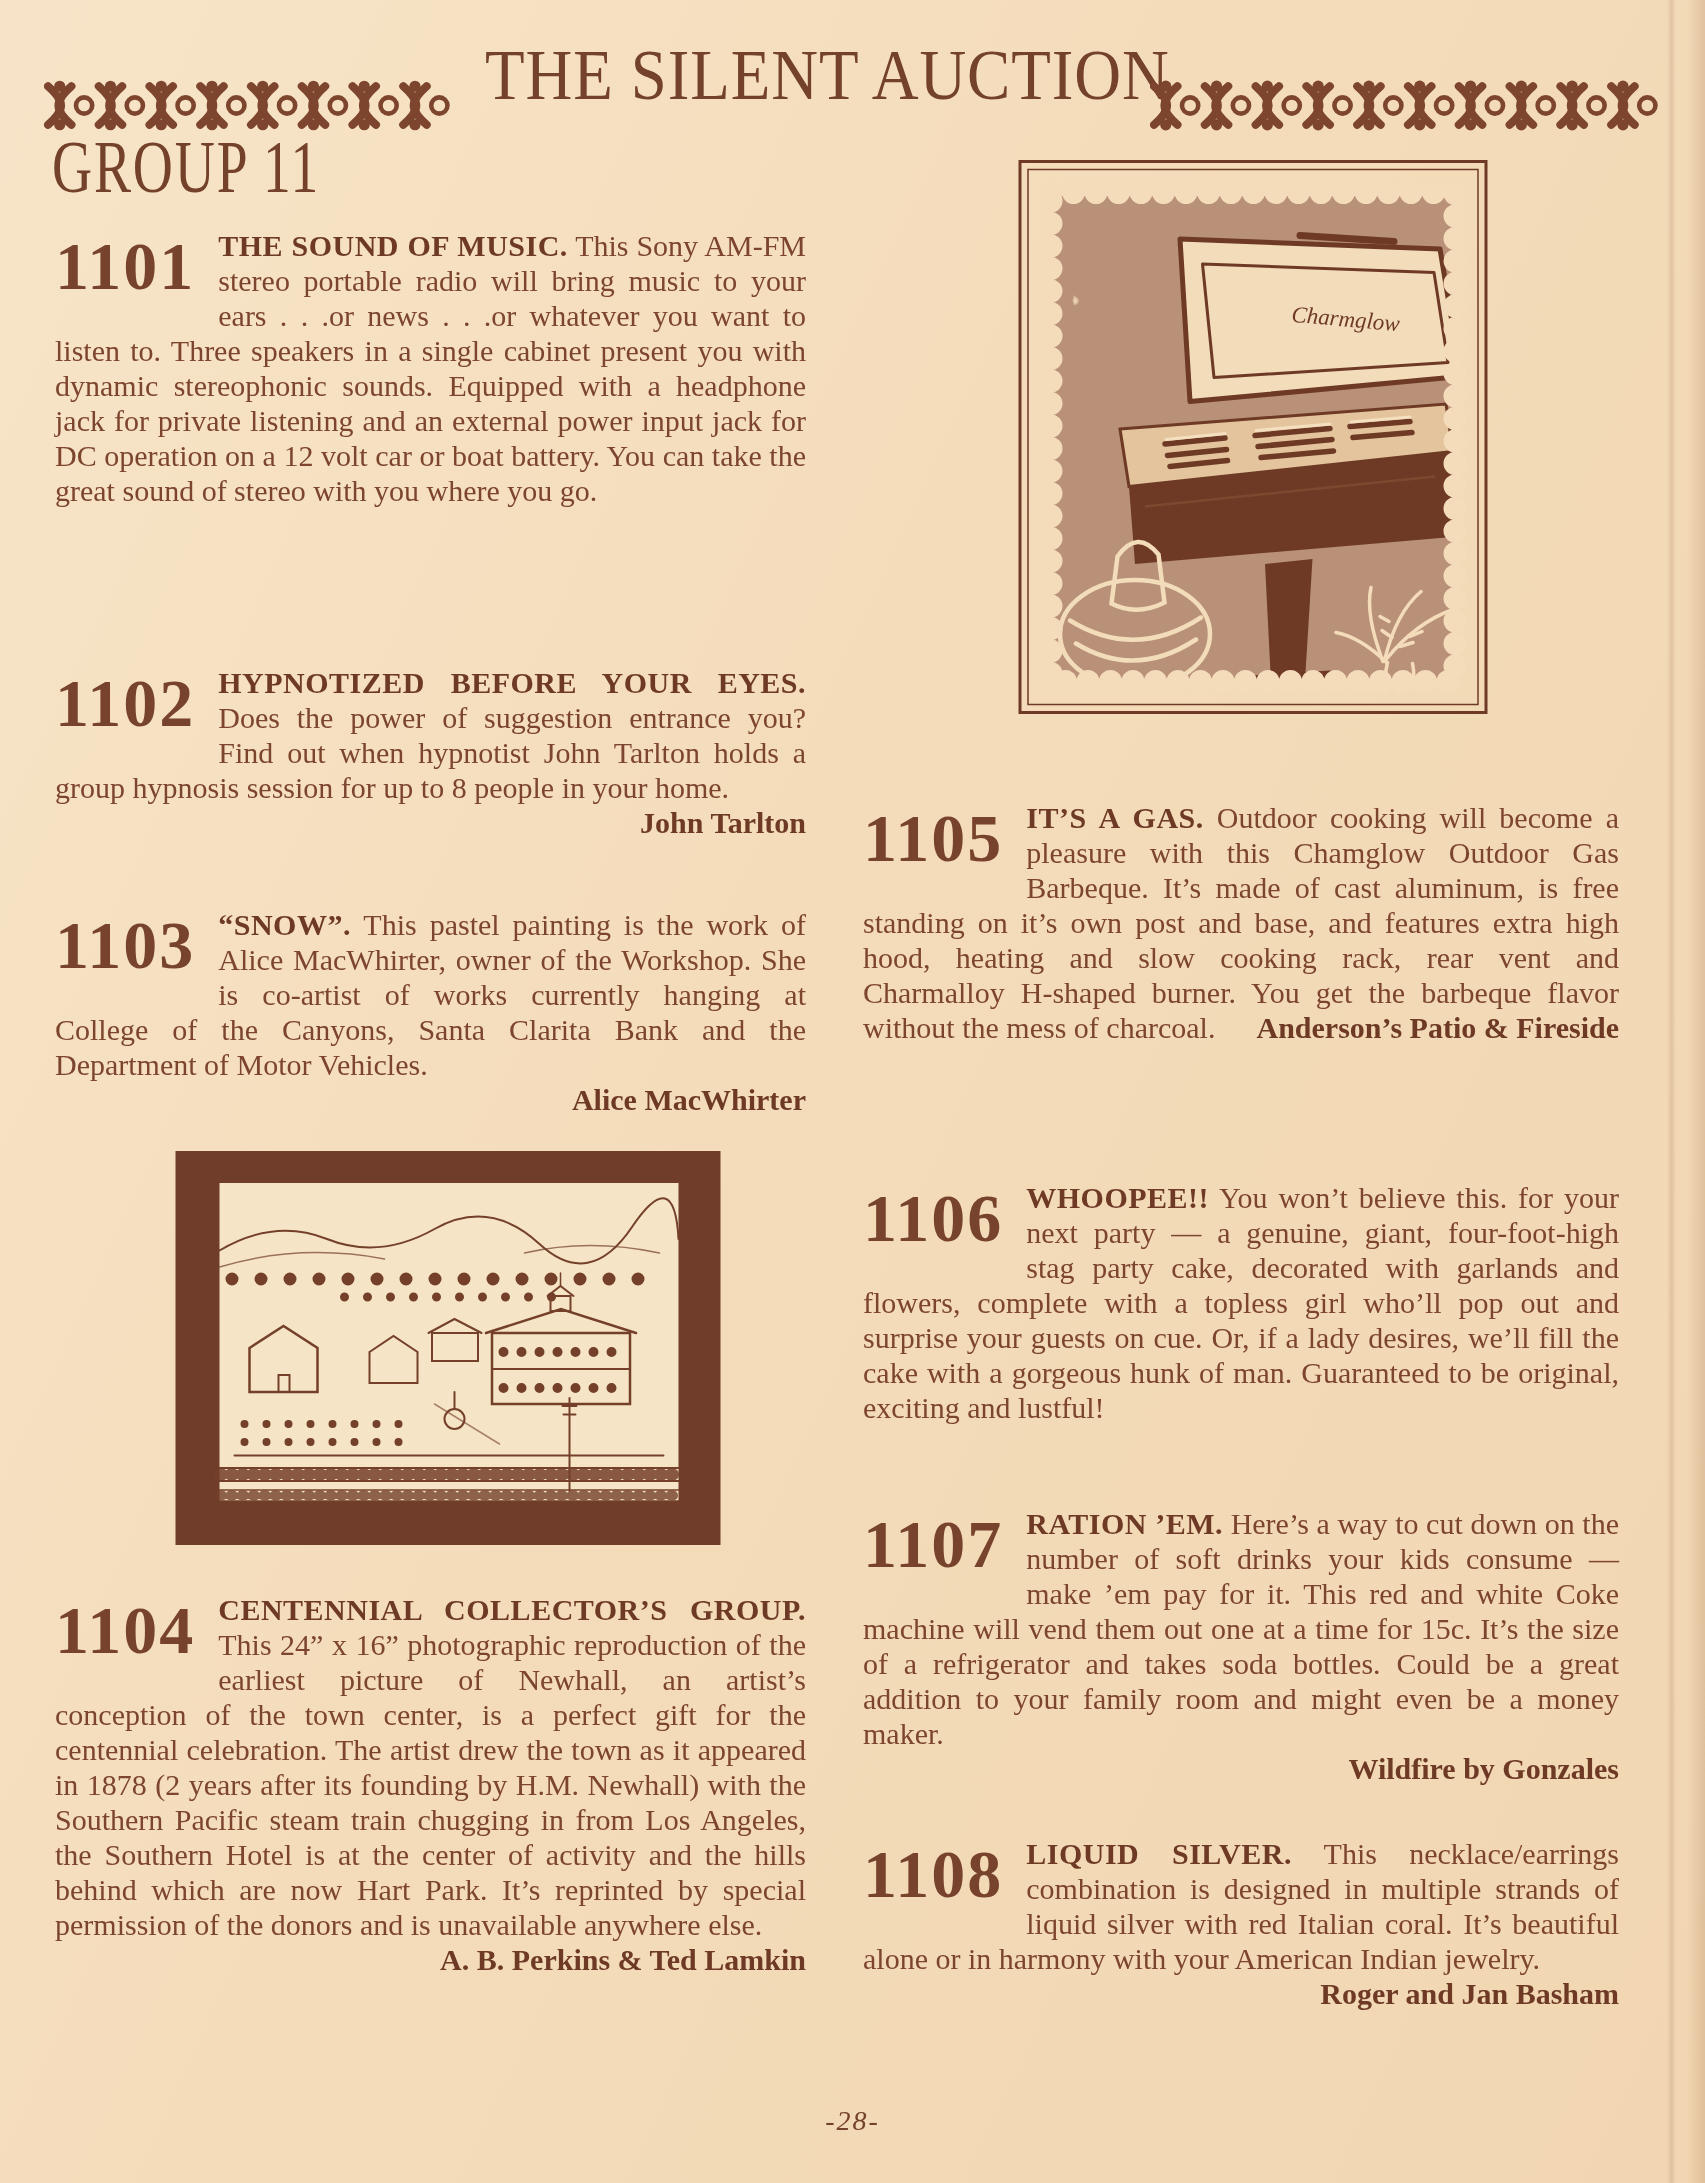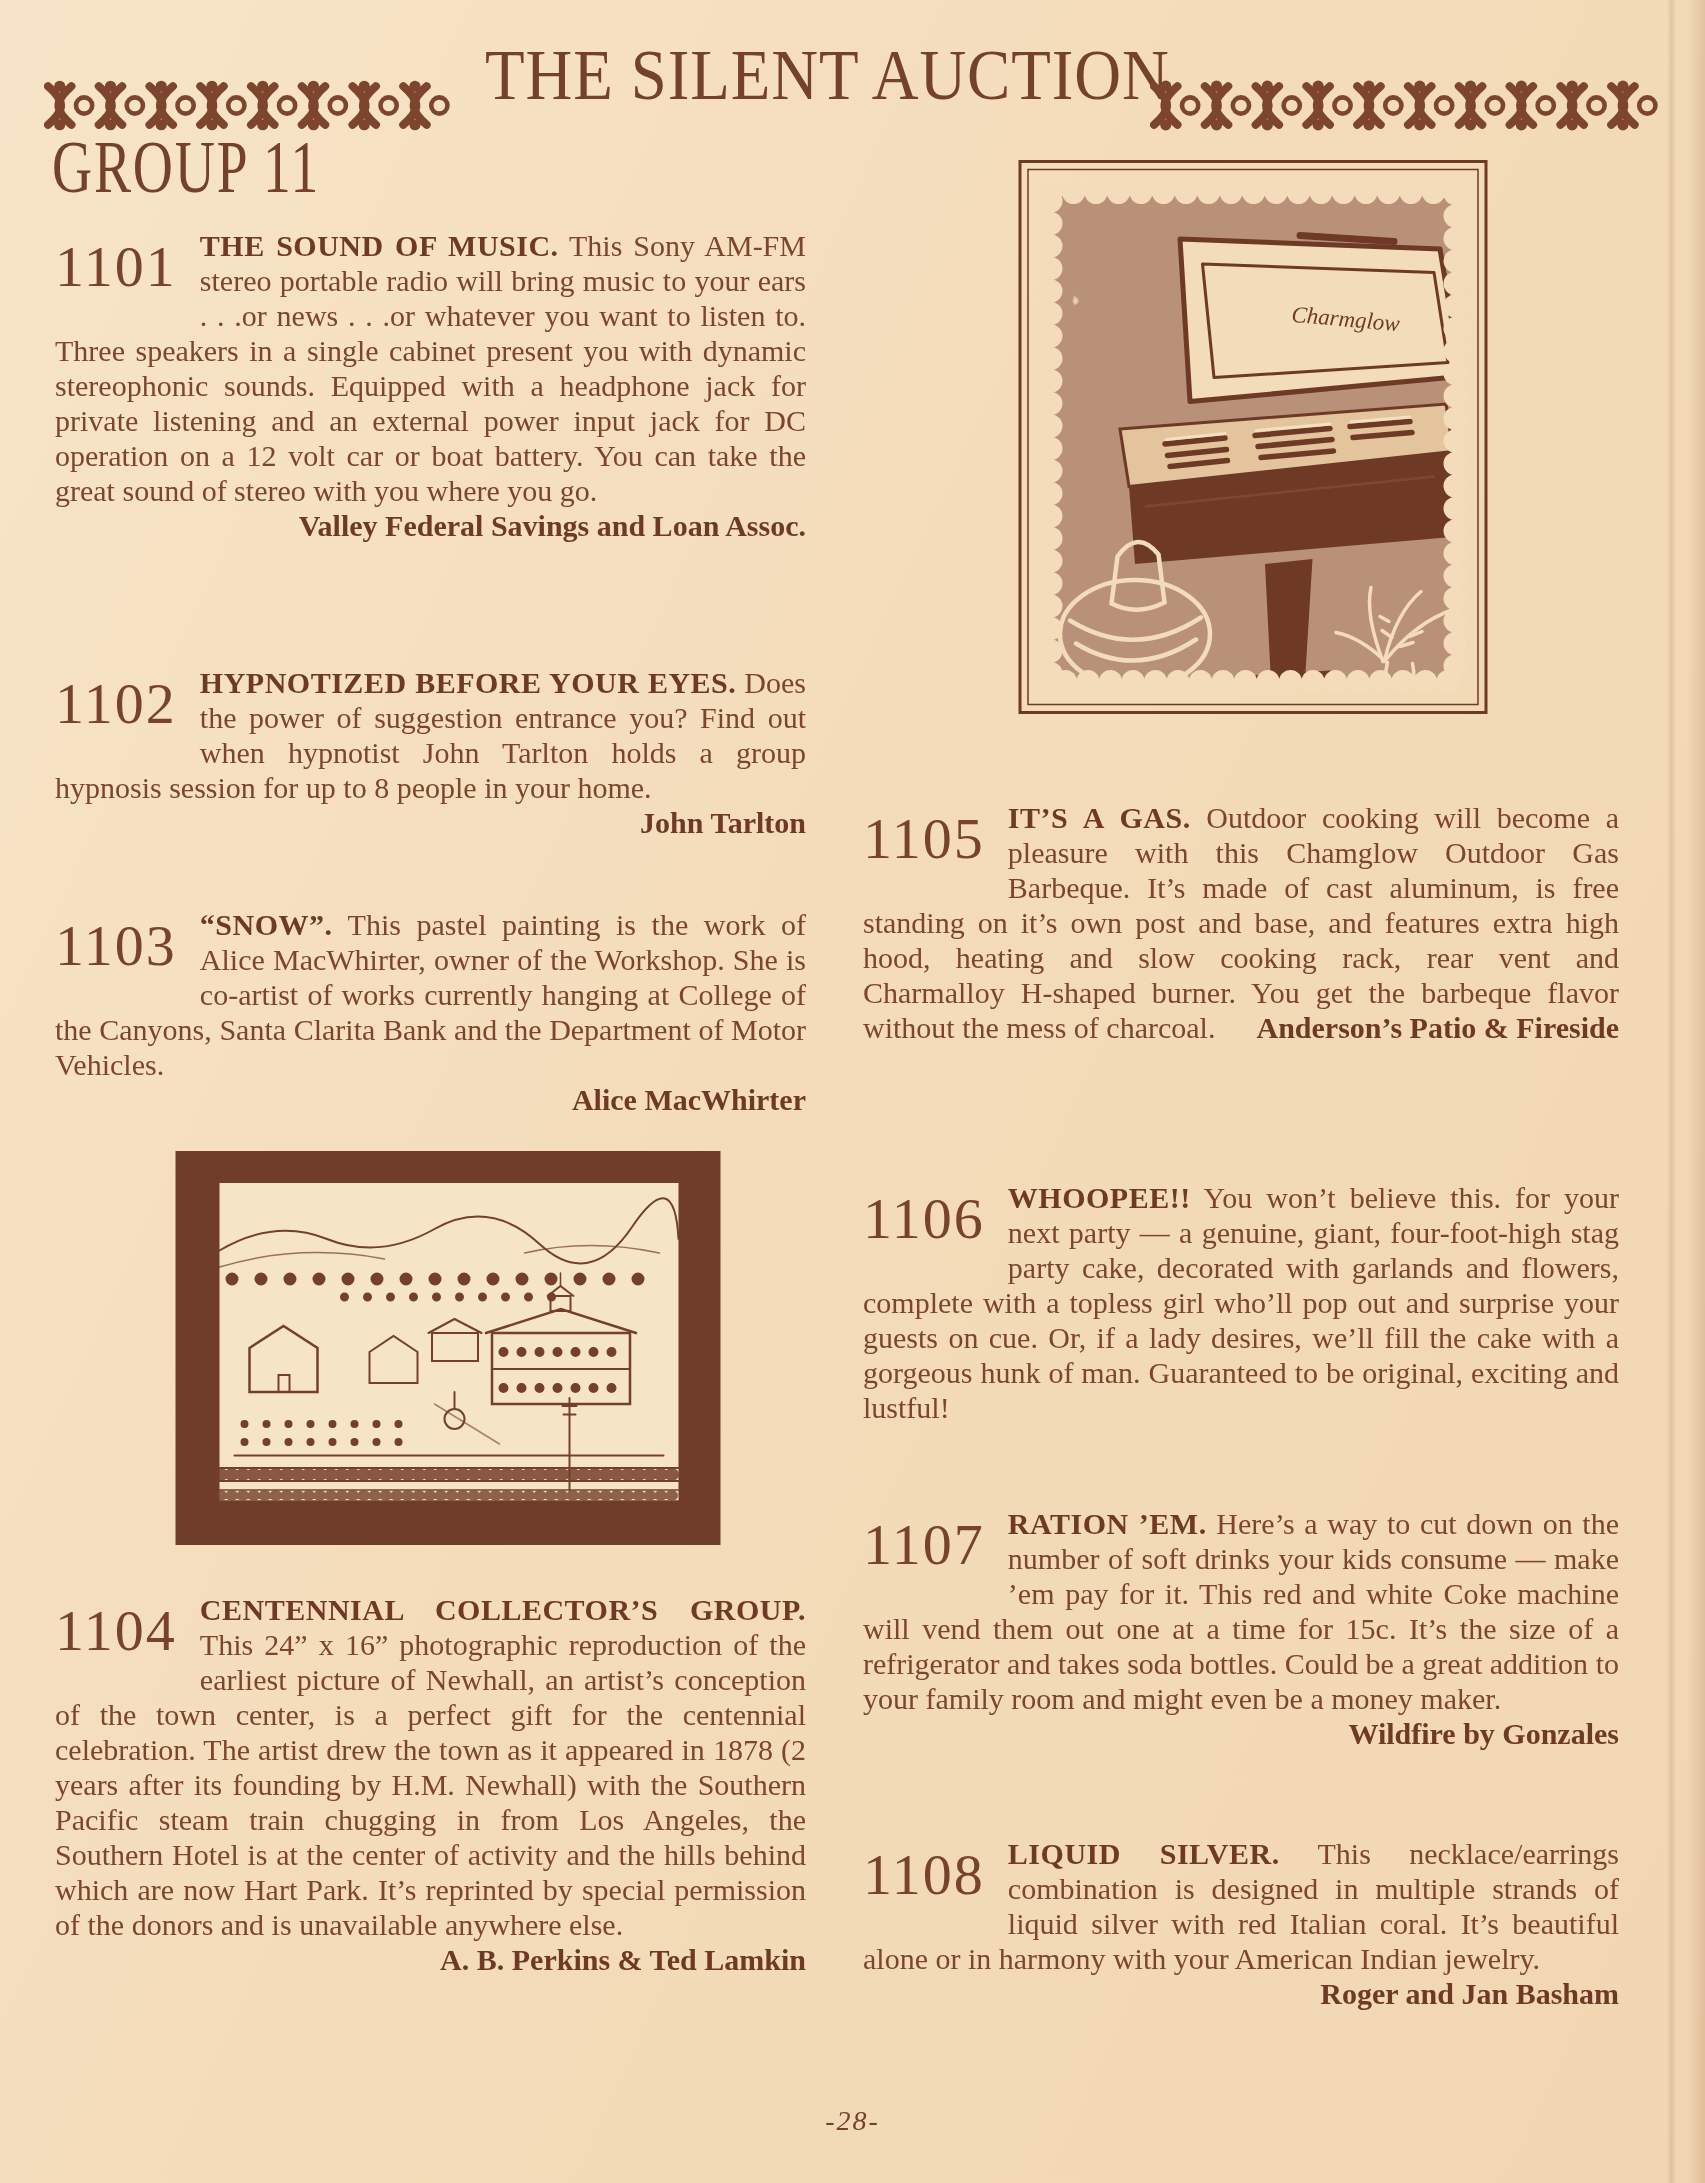--- a/index.html
+++ b/index.html
@@ -25,21 +25,21 @@
   .group-heading{
     position:absolute;left:52px;top:124px;font-size:75px;letter-spacing:2.5px;
     color:#74412b;transform:scaleX(.74);transform-origin:left top;white-space:nowrap;
   }
 
   .item{position:absolute;text-align:justify;font-size:30px;line-height:35px;}
   .colL{left:55px;width:751px;}
   .colR{left:863px;width:756px;}
   .para{margin:0;}
   .num{
-    float:left;font-weight:normal;font-size:58px;line-height:65px;
+    float:left;font-weight:bold;font-size:68px;line-height:65px;
     margin:6px 23px 0 0;letter-spacing:2px;color:#78432c;
   }
   .ttl{font-weight:bold;color:#6e3a25;letter-spacing:0.5px;}
   .credit{float:right;font-weight:bold;color:#6e3a25;margin-left:30px;}
   .credit-own{float:none;display:block;text-align:right;margin-left:0;}
   .credit-second{float:none;clear:right;display:block;text-align:right;margin-left:0;}
 
   .photo{position:absolute;}
   .photo svg{display:block;}
   .pagenum{position:absolute;left:0;width:100%;top:2105px;text-align:center;
@@ -85,21 +85,20 @@
       <use href="#orn-u" x="900"></use>
   </svg>
 
   <div class="group-heading">GROUP 11</div>
 
   <section class="item colL" style="top:228px">
     <p class="para">
       <span class="num">1101</span>
       <span class="ttl">THE SOUND OF MUSIC.</span>
       <span class="body-text">This Sony AM-FM stereo portable radio will bring music to your ears . . .or news . . .or whatever you want to listen to. Three speakers in a single cabinet present you with dynamic stereophonic sounds. Equipped with a headphone jack for private listening and an external power input jack for DC operation on a 12 volt car or boat battery. You can take the great sound of stereo with you where you go.</span>
-      <span class="credit">Valley Federal Savings and Loan Assoc.</span>
     </p>
   </section>
 
   <section class="item colL" style="top:665px">
     <p class="para">
       <span class="num">1102</span>
       <span class="ttl">HYPNOTIZED BEFORE YOUR EYES.</span>
       <span class="body-text">Does the power of suggestion entrance you? Find out when hypnotist John Tarlton holds a group hypnosis session for up to 8 people in your home.</span>
       <span class="credit">John Tarlton</span>
     </p>

